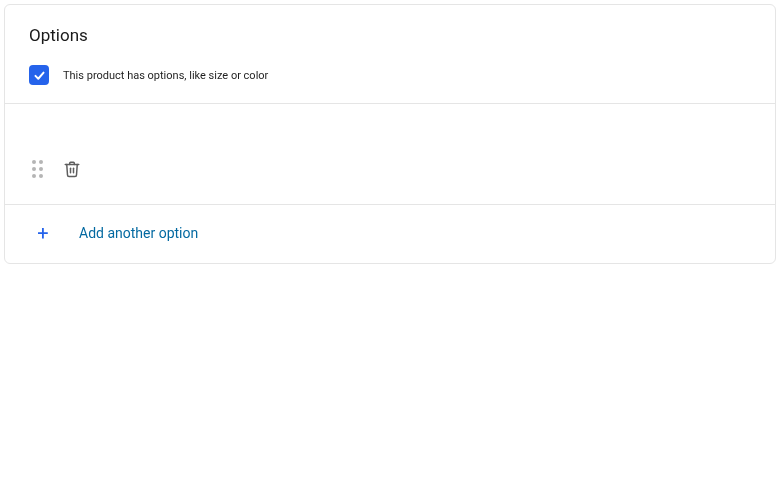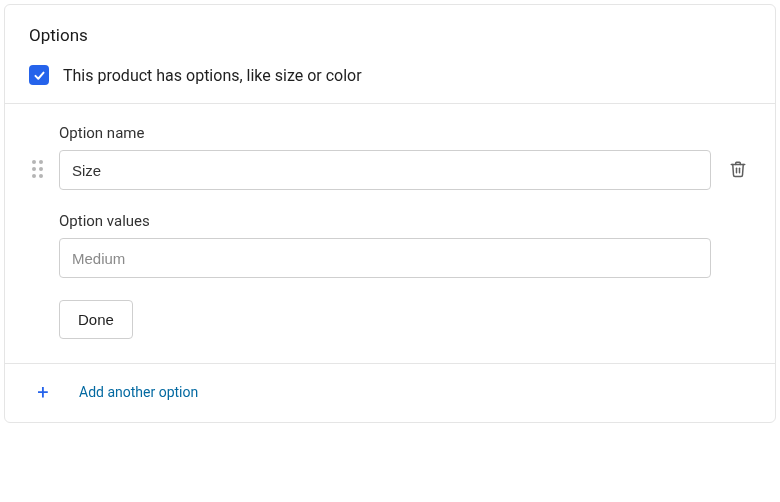--- a/index.html
+++ b/index.html
@@ -36,21 +36,21 @@
       background: #2563eb;
       border-radius: 4px;
       display: flex;
       align-items: center;
       justify-content: center;
       cursor: pointer;
       flex-shrink: 0;
     }
     .checkbox svg { display: block; }
     .checkbox-label {
-      font-size: 16px;
+      font-size: 11px;
       color: #1f1f1f;
     }
     .divider {
       border: none;
       border-top: 1px solid #e5e5e5;
     }
     .option-block {
       padding: 20px 24px 24px 24px;
       display: flex;
       align-items: flex-start;
@@ -163,31 +163,20 @@
       <div class="drag-dots">
         <span></span>
           <span></span>
           <span></span>
           <span></span>
           <span></span>
           <span></span>
       </div>
     </div>
 
-    <div class="option-form">
-      <div class="field-block">
-        <div class="field-label">Option name</div>
-        <input type="text" class="text-input" value="Size" style="">
-      </div>
-      <div class="field-block">
-        <div class="field-label">Option values</div>
-        <input type="text" class="text-input" placeholder="Medium" style="">
-      </div>
-      <button class="done-button">Done</button>
-    </div>
 
     <div class="trash-col">
       <div class="trash-btn">
         <svg width="18" height="18" viewBox="0 0 24 24" fill="none" stroke="currentColor" stroke-width="2" stroke-linecap="round" stroke-linejoin="round">
           <polyline points="3 6 5 6 21 6"></polyline>
           <path d="M19 6l-1 14a2 2 0 0 1-2 2H8a2 2 0 0 1-2-2L5 6"></path>
           <path d="M10 11v6"></path>
             <path d="M14 11v6"></path>
           <path d="M9 6V4a1 1 0 0 1 1-1h4a1 1 0 0 1 1 1v2"></path>
         </svg>

